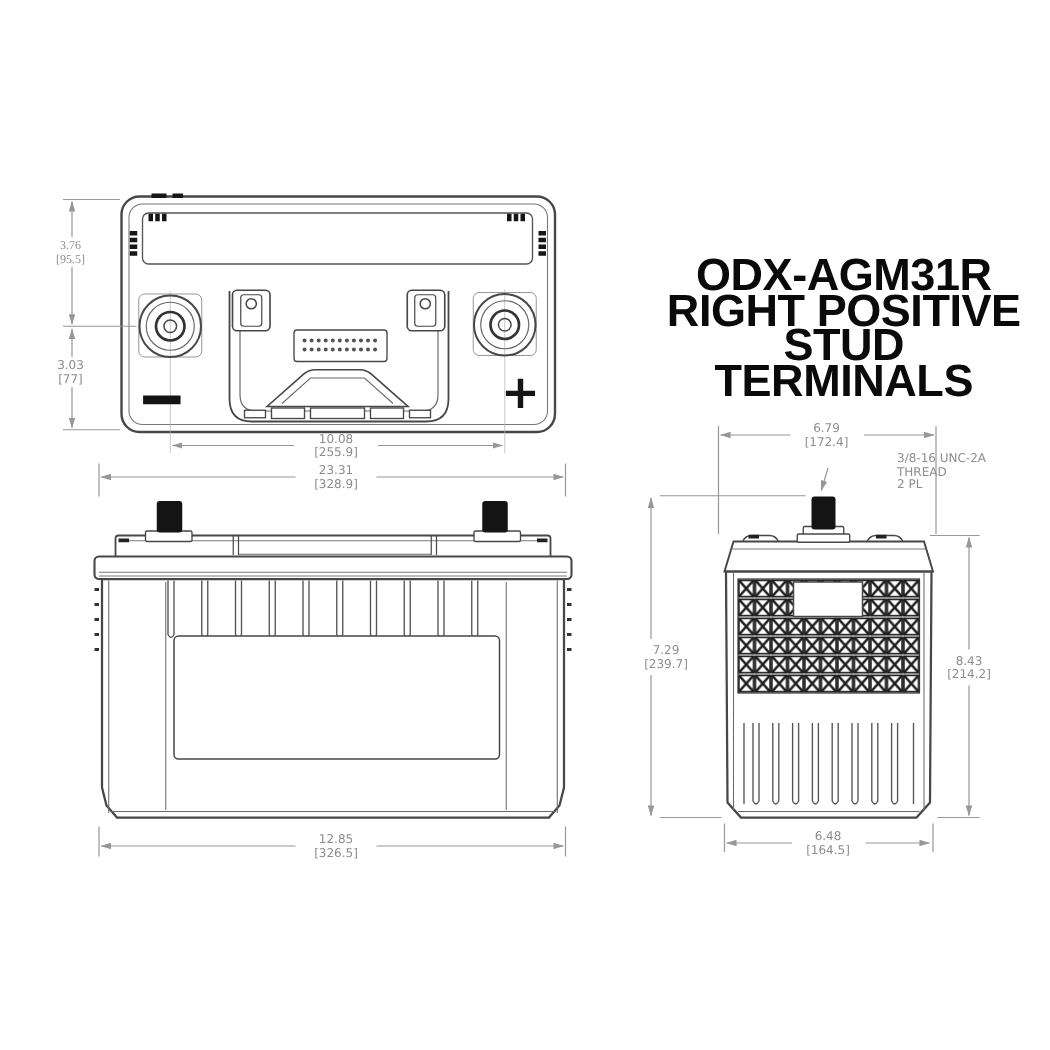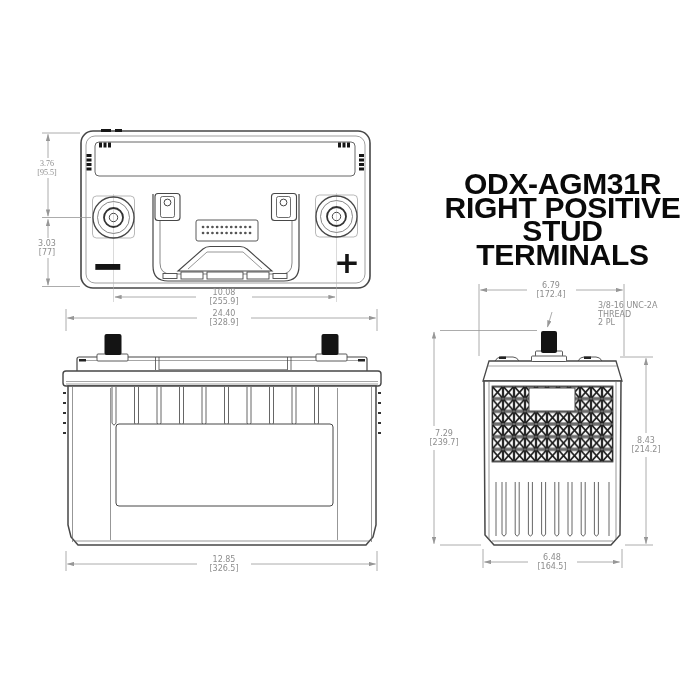--- a/index.html
+++ b/index.html
@@ -228,21 +228,21 @@
   </div>
   <div class="dim" style="left:26px;top:239px;width:42px;">
     <div>3.03</div>
     <div class="mm">[77]</div>
   </div>
   <div class="dim" style="left:199px;top:288px;width:50px;">
     <div>10.08</div>
     <div class="mm">[255.9]</div>
   </div>
   <div class="dim" style="left:199px;top:309px;width:50px;">
-    <div>24.40</div>
+    <div>23.31</div>
     <div class="mm">[328.9]</div>
   </div>
   <div class="dim" style="left:199px;top:555px;width:50px;text-align:center;">
     <div>12.85</div>
     <div class="mm">[326.5]</div>
   </div>
   <div class="dim" style="left:526px;top:281px;width:50px;">
     <div>6.79</div>
     <div class="mm">[172.4]</div>
   </div>

